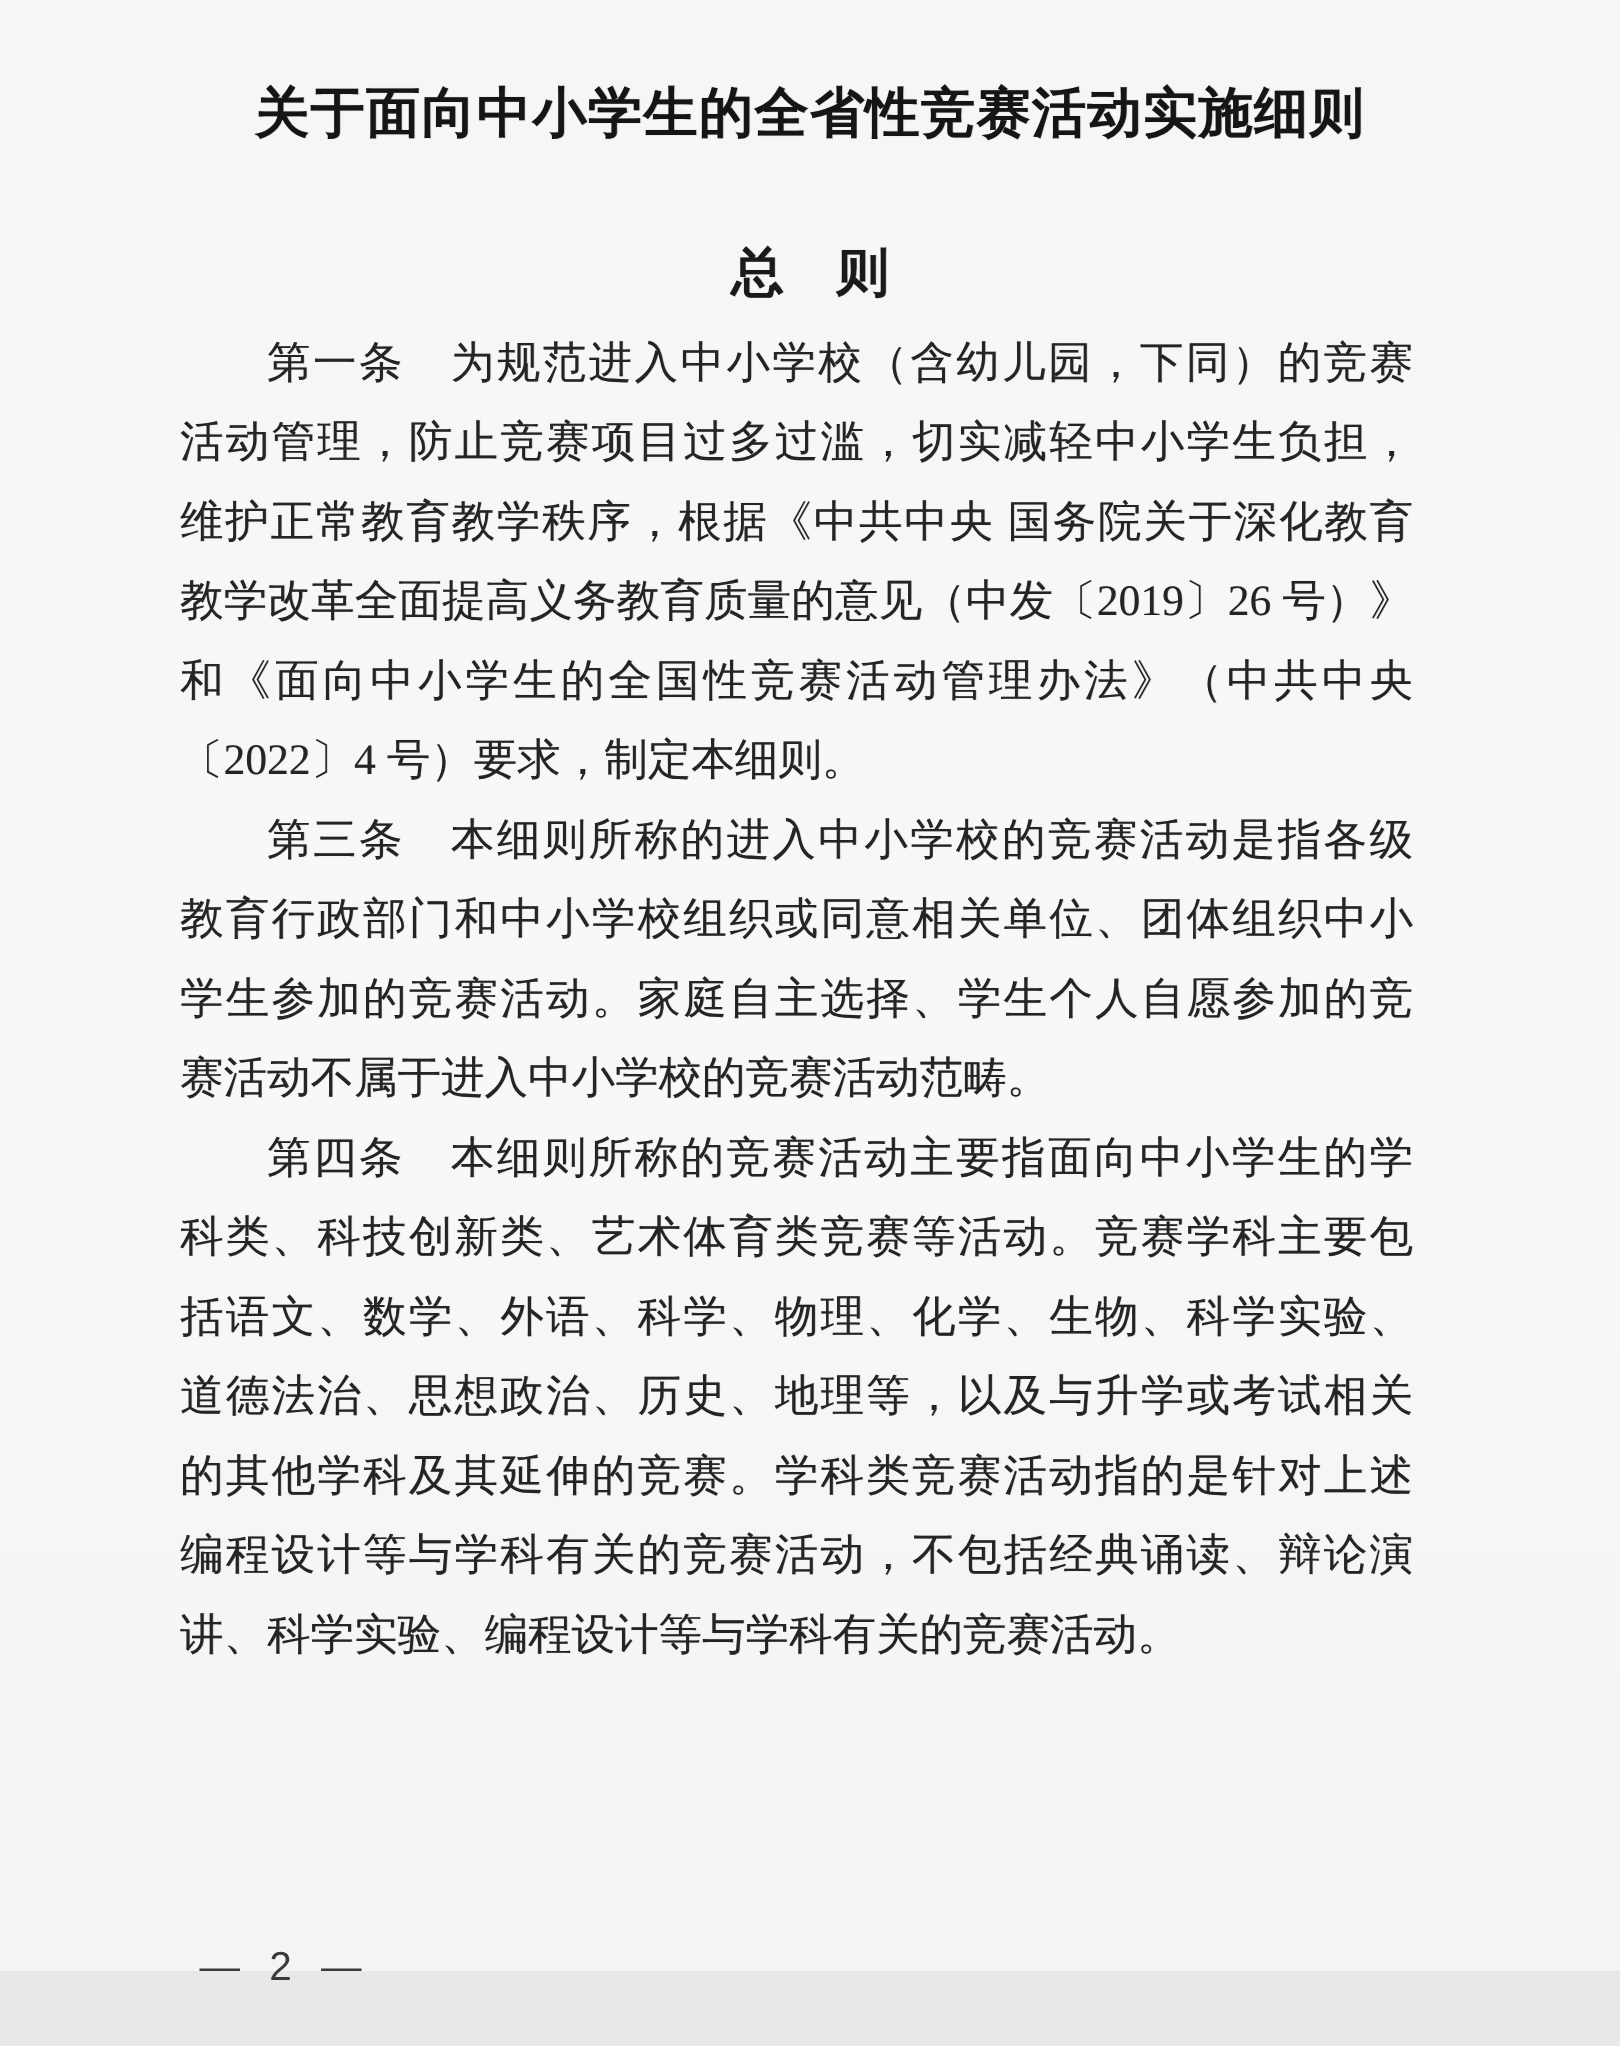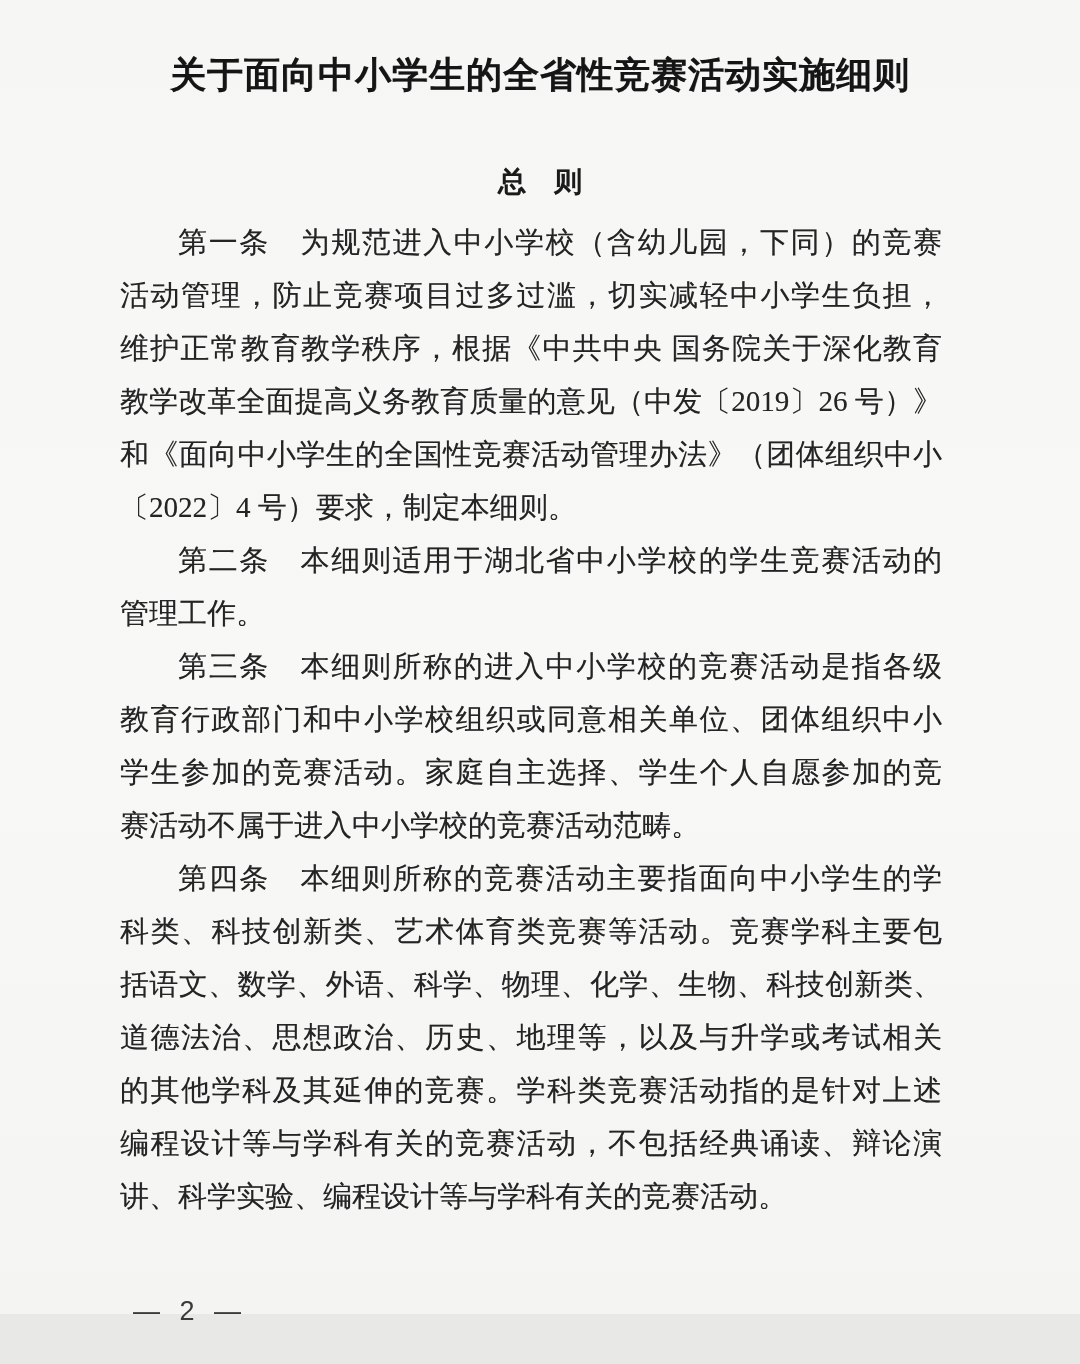--- a/index.html
+++ b/index.html
@@ -26,21 +26,21 @@
     font-size: 36px;
     line-height: 46px;
     font-weight: bold;
     letter-spacing: 1px;
     color: #151515;
     text-shadow: 0.4px 0.4px 0.6px rgba(0,0,0,0.45);
   }
   .section-heading {
     margin: 64px 0 0 0;
     text-align: center;
-    font-size: 28px;
+    font-size: 35px;
     line-height: 40px;
     font-weight: bold;
     color: #1a1a1a;
     text-shadow: 0.3px 0.3px 0.5px rgba(0,0,0,0.4);
   }
   .doc-body {
     margin: 14px 138px 0 120px; 
     font-size: 29px;
     line-height: 53px;
     color: #242424;
@@ -71,37 +71,33 @@
   <h1 class="title">关于面向中小学生的全省性竞赛活动实施细则</h1>
 
   <h2 class="section-heading">总　则</h2>
 
   <div class="doc-body">
       <div class="paragraph">
         <div class="line first">第一条　为规范进入中小学校（含幼儿园，下同）的竞赛</div>
         <div class="line">活动管理，防止竞赛项目过多过滥，切实减轻中小学生负担，</div>
         <div class="line">维护正常教育教学秩序，根据《中共中央 国务院关于深化教育</div>
         <div class="line">教学改革全面提高义务教育质量的意见（中发〔2019〕26 号）》</div>
-        <div class="line">和《面向中小学生的全国性竞赛活动管理办法》（团体组织中小</div>
+        <div class="line">和《面向中小学生的全国性竞赛活动管理办法》（中共中央</div>
         <div class="line last">〔2022〕4 号）要求，制定本细则。</div>
-      </div>
-      <div class="paragraph">
-        <div class="line first">第二条　本细则适用于湖北省中小学校的学生竞赛活动的</div>
-        <div class="line last">管理工作。</div>
       </div>
       <div class="paragraph">
         <div class="line first">第三条　本细则所称的进入中小学校的竞赛活动是指各级</div>
         <div class="line">教育行政部门和中小学校组织或同意相关单位、团体组织中小</div>
         <div class="line">学生参加的竞赛活动。家庭自主选择、学生个人自愿参加的竞</div>
         <div class="line last">赛活动不属于进入中小学校的竞赛活动范畴。</div>
       </div>
       <div class="paragraph">
         <div class="line first">第四条　本细则所称的竞赛活动主要指面向中小学生的学</div>
         <div class="line">科类、科技创新类、艺术体育类竞赛等活动。竞赛学科主要包</div>
-        <div class="line">括语文、数学、外语、科学、物理、化学、生物、科技创新类、</div>
+        <div class="line">括语文、数学、外语、科学、物理、化学、生物、科学实验、</div>
         <div class="line">道德法治、思想政治、历史、地理等，以及与升学或考试相关</div>
         <div class="line">的其他学科及其延伸的竞赛。学科类竞赛活动指的是针对上述</div>
         <div class="line">编程设计等与学科有关的竞赛活动，不包括经典诵读、辩论演</div>
         <div class="line last">讲、科学实验、编程设计等与学科有关的竞赛活动。</div>
       </div>
     </div>
 
   <div class="page-number">— 2 —</div>
 </div>
 

